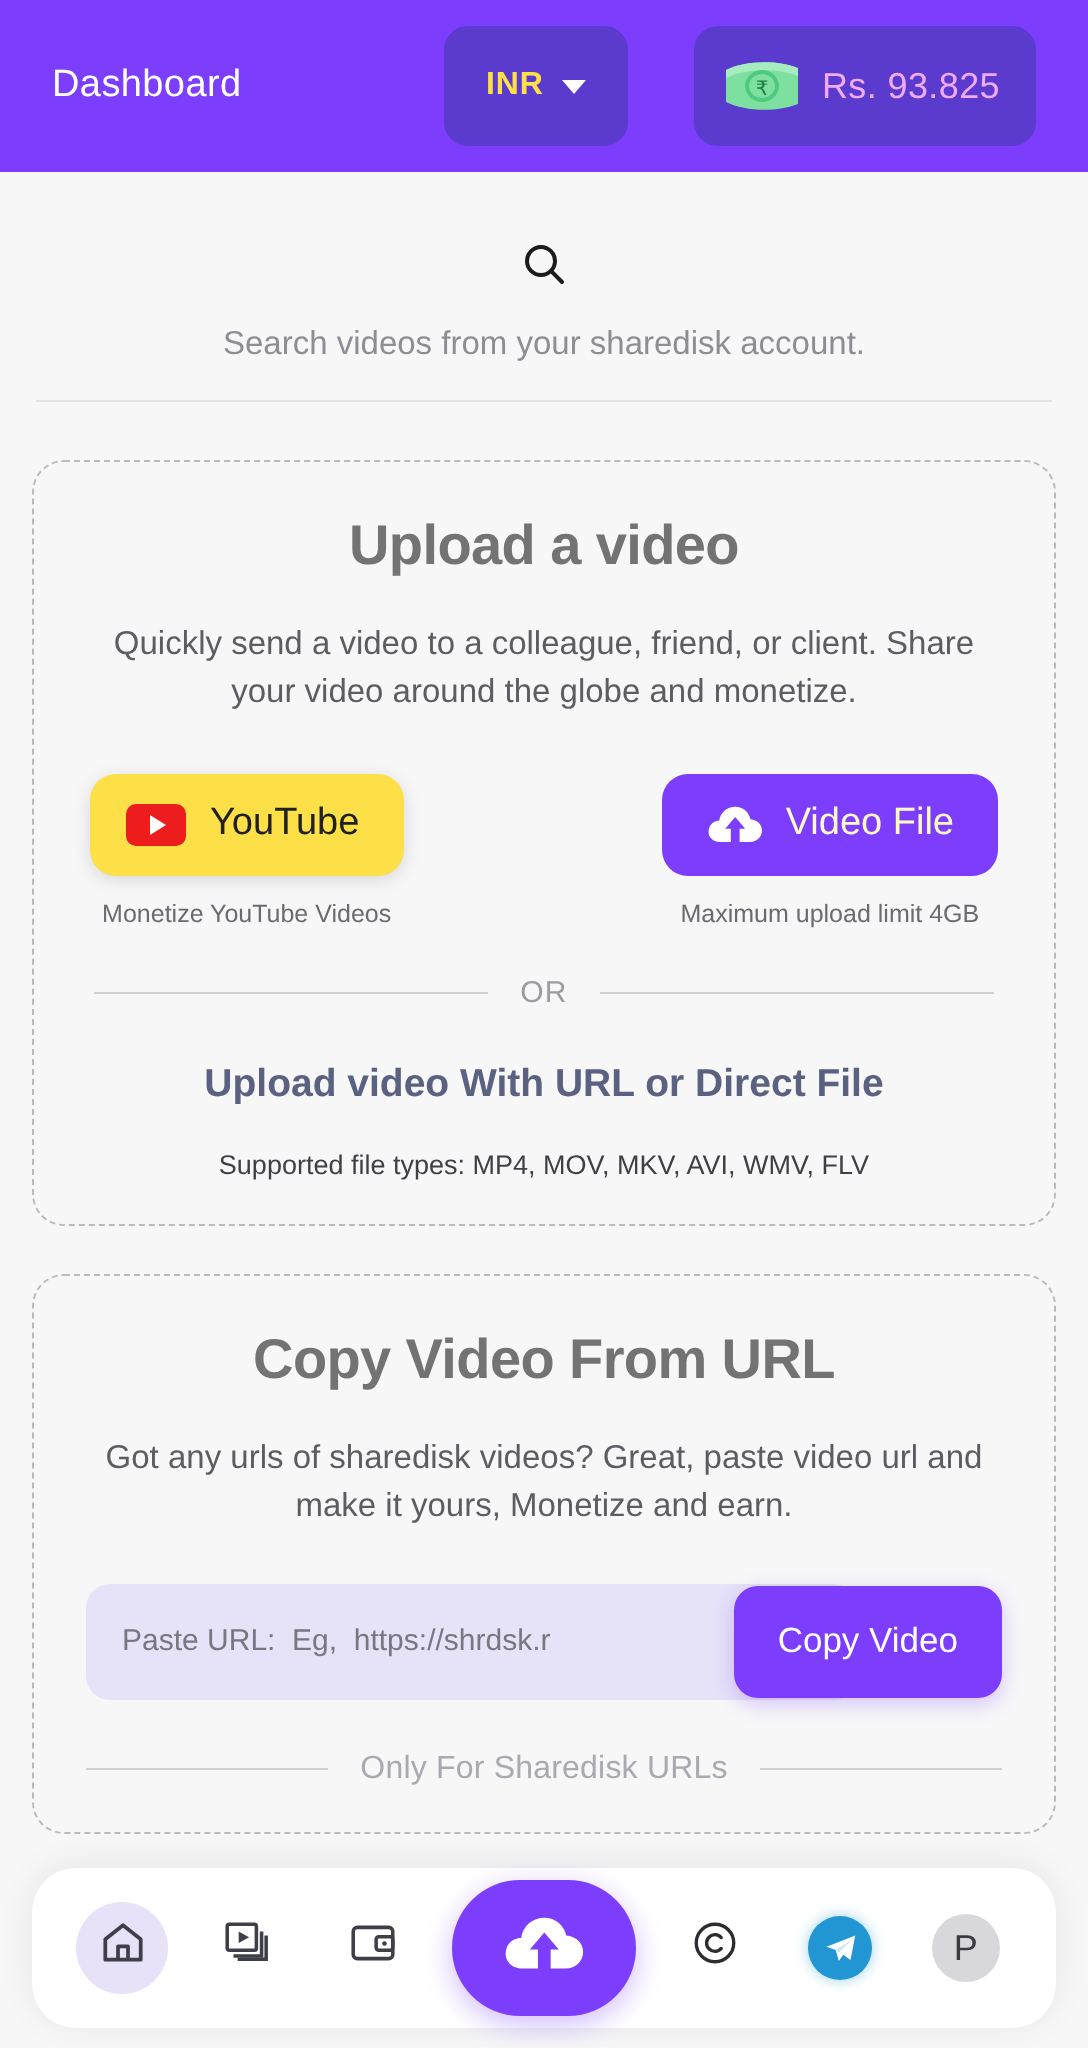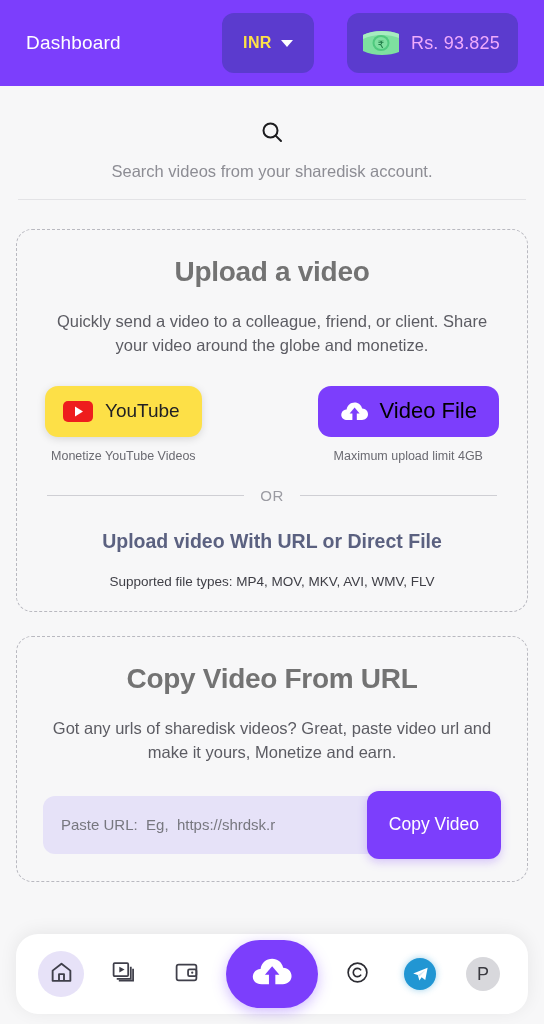--- a/index.html
+++ b/index.html
@@ -140,21 +140,21 @@
   .vf-btn {
     background: #7C3EFC;
     border-radius: 13px;
     height: 51px;
     display: flex;
     align-items: center;
     gap: 11px;
     padding: 0 22px;
     cursor: pointer;
   }
-  .vf-label { font-size: 22px; color: #000000; }
+  .vf-label { font-size: 19px; color: #fef9c3; }
   .cloud-glyph { width: 29px; height: 23px; display:block; }
 
   .btn-caption {
     font-size: 12.5px;
     color: #6a6a71;
     margin-top: 12px;
     white-space: nowrap;
   }
 
   .divider {
@@ -201,21 +201,21 @@
     font-family: "Liberation Sans", sans-serif;
     outline: none;
     margin-right: -62px;
   }
   .url-input::placeholder { color: #77777f; }
   .copy-btn {
     position: relative;
     background: #7C3EFC;
     border: none;
     border-radius: 12px;
-    height: 68px;
+    height: 56px;
     padding: 0 22px;
     color: #ffffff;
     font-size: 17.5px;
     font-family: "Liberation Sans", sans-serif;
     cursor: pointer;
     box-shadow: 0 3px 10px rgba(124,62,252,.28);
   }
 
   .divider-2 { margin-top: 26px; padding: 0 8px; }
   .divider-2 .label { color: #a9a9b1; font-size: 16px; letter-spacing: .1px; }
@@ -343,20 +343,25 @@
 
 <div class="card" id="card-copy">
   <div class="card-title">Copy Video From URL</div>
   <div class="card-sub">Got any urls of sharedisk videos? Great, paste video url and make it yours, Monetize and earn.</div>
 
   <div class="url-row">
     <input class="url-input" type="text" placeholder="Paste URL:  Eg,  https://shrdsk.r" style="">
     <button class="copy-btn">Copy Video</button>
   </div>
 
+  <div class="divider divider-2">
+    <div class="line"></div>
+    <div class="label">Only For Sharedisk URLs</div>
+    <div class="line"></div>
+  </div>
 </div>
 
 <div class="bottom-nav">
 
   <div class="nav-item active">
     <span>
       <svg width="25" height="25" viewBox="0 0 24 24" fill="none" stroke="#3f3f4a" stroke-width="1.8" stroke-linejoin="round">
         <path d="M3.5 10.2 L12 3.5 L20.5 10.2 V20 H3.5 Z"></path>
         <path d="M9.6 20 V13.6 H14.4 V20"></path>
       </svg>

